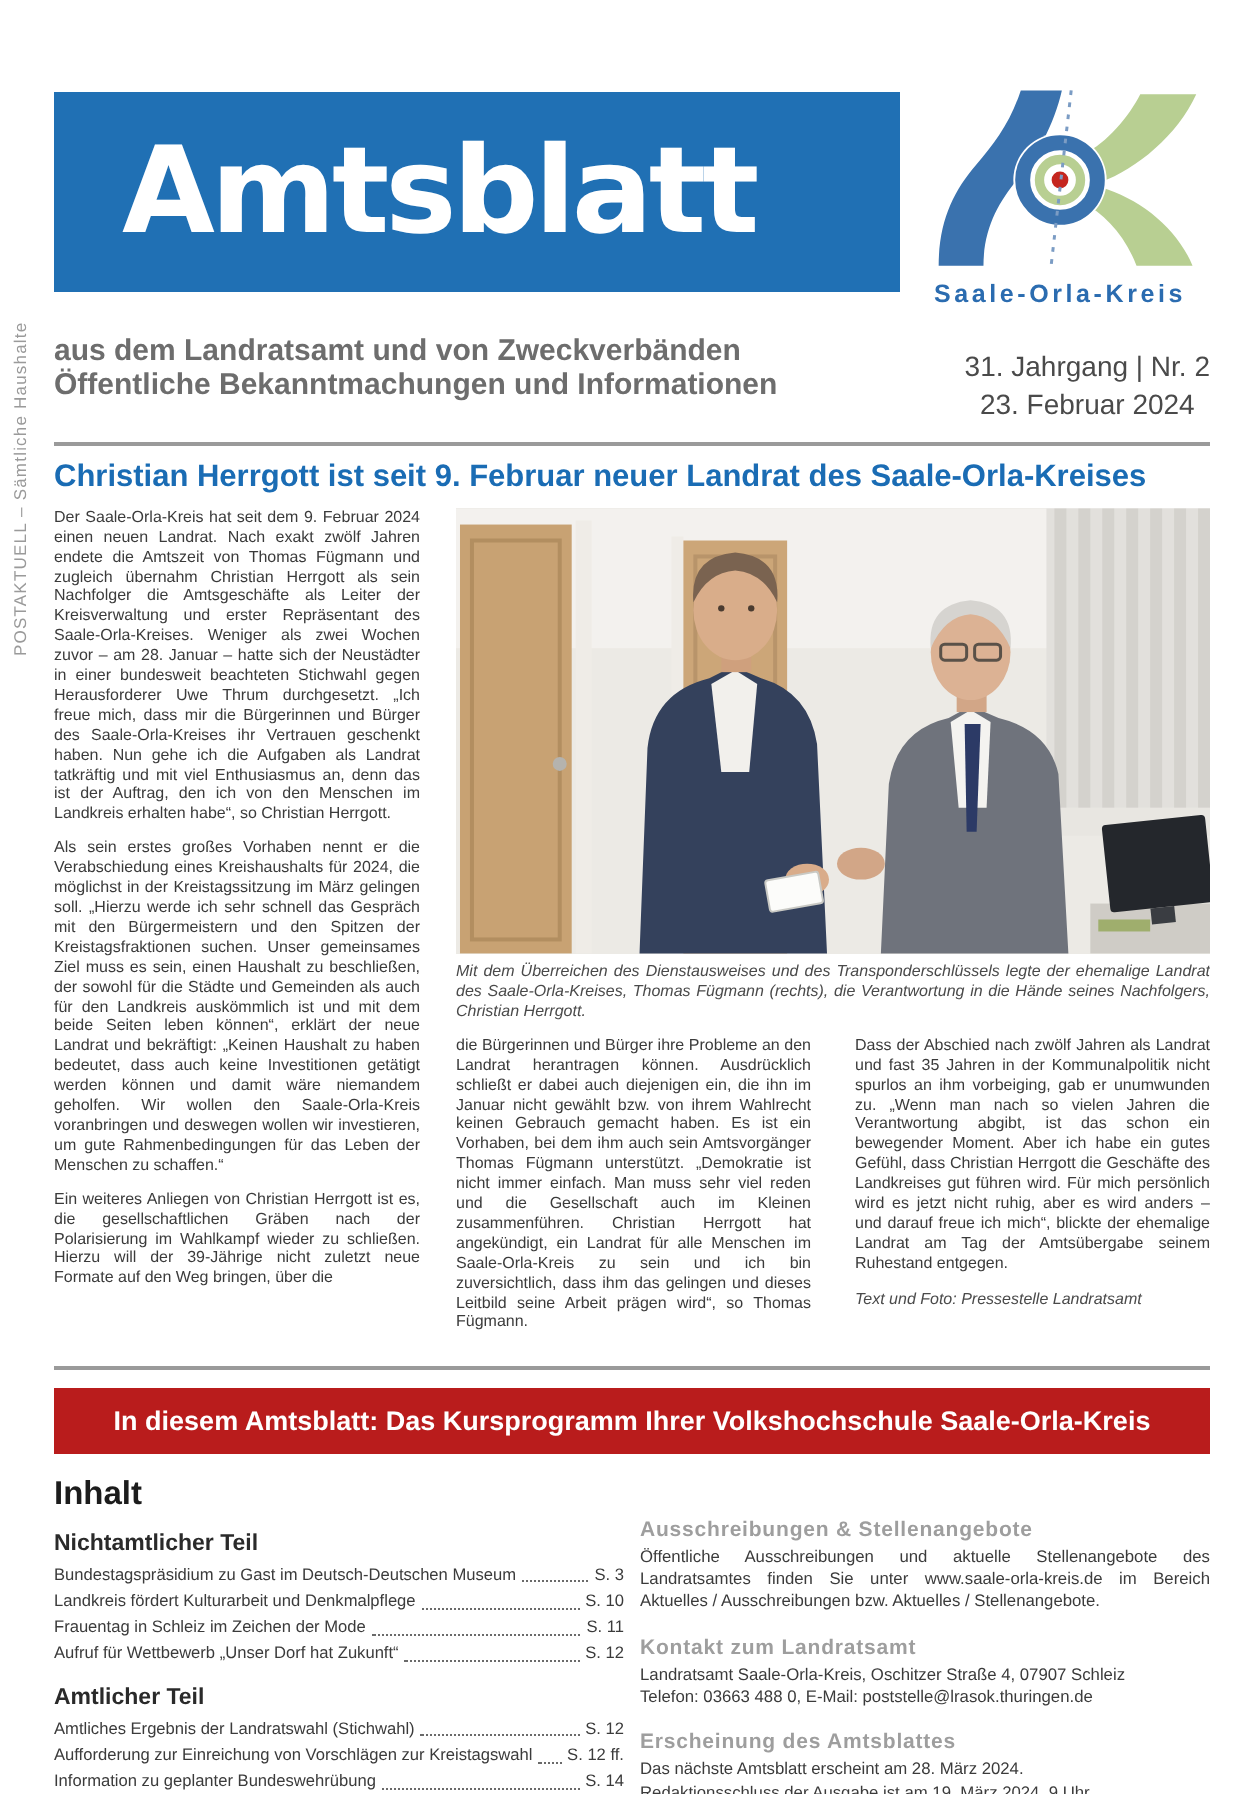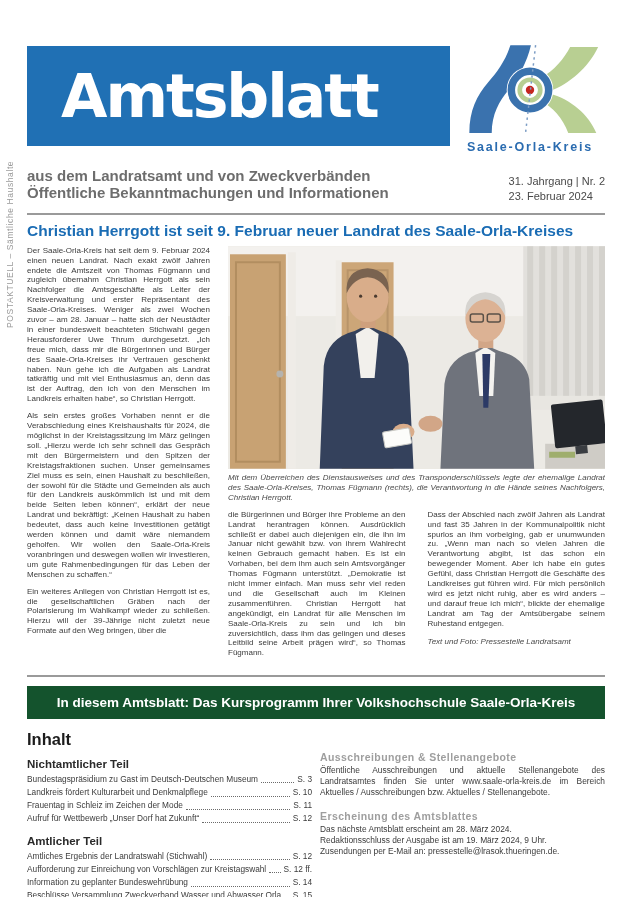--- a/index.html
+++ b/index.html
@@ -23,39 +23,39 @@
   .masthead-title {
     color:#fff; font-weight:bold; font-size:60px; letter-spacing:-2px;
     font-family:"DejaVu Sans","Liberation Sans",sans-serif; line-height:1;
   }
   .logo-block { width:150px; text-align:center; margin-top:-4px; }
   .logo-block svg { display:block; margin:0 auto; }
   .logo-text { font-size:12.5px; font-weight:bold; color:#2b6cb0; letter-spacing:1.8px; margin-top:2px; white-space:nowrap; }
 
   .subrow { display:flex; justify-content:space-between; margin-top:13px; }
   .subtitle { font-size:15px; font-weight:bold; color:#6d6d6d; line-height:1.15; }
-  .issue-meta { font-size:11px; color:#4a4a4a; text-align:left; margin-top:7px; line-height:1.35; white-space:nowrap; }
+  .issue-meta { font-size:14px; color:#4a4a4a; text-align:center; margin-top:7px; line-height:1.35; white-space:nowrap; }
 
   .rule { border:none; border-top:2px solid #9a9a9a; margin-top:9px; }
 
   .headline { font-size:15.5px; font-weight:bold; color:#1a6cb4; margin:7px 0 6px 0; }
 
   .article { display:flex; gap:18px; height:420px; overflow:hidden; }
   .col-1 { width:183px; flex:none; }
   .right-block { width:377px; flex:none; }
   .body-text { font-size:8px; line-height:9.9px; color:#3b3b3b; text-align:justify; overflow-wrap:break-word; }
   .body-text p + p { margin-top:7px; }
   .photo-frame { width:377px; height:223px; overflow:hidden; background:#eceae5; }
   .caption { font-style:italic; font-size:8px; line-height:10px; color:#4a4a4a; margin:4px 0 7px 0; text-align:justify; }
   .twocol { display:flex; gap:22px; }
   .twocol > div { width:185px; }
   .credit { font-style:italic; font-size:8px; color:#4a4a4a; margin-top:8px; text-align:left; }
 
   .banner {
-    margin-top:9px; background:#14532d; color:#fff; font-weight:bold;
+    margin-top:9px; background:#b91c1c; color:#fff; font-weight:bold;
     font-size:13.5px; text-align:center; height:33px; line-height:33px;
   }
 
   .bottom { display:flex; gap:8px; margin-top:11px; }
   .toc-col { width:285px; flex:none; }
   .info-col { flex:1; margin-top:21px; }
 
   .toc-title { font-size:16.5px; font-weight:bold; color:#1c1c1c; }
   .toc-section-title { font-size:11.5px; font-weight:bold; color:#2a2a2a; margin-top:9px; margin-bottom:3px; }
   .toc-item { display:flex; align-items:flex-end; font-size:8.3px; color:#3b3b3b; line-height:13.2px; }
@@ -242,20 +242,25 @@
           <span class="pg">S. 15</span>
         </div>
       </div>
 
       <div class="info-col">
         <div class="info-block">
           <div class="info-title">Ausschreibungen &amp; Stellenangebote</div>
           <div class="info-body">Öffentliche Ausschreibungen und aktuelle Stellenangebote des Landratsamtes finden Sie unter www.saale-orla-kreis.de im Bereich Aktuelles / Ausschreibungen bzw. Aktuelles / Stellenangebote.</div>
         </div>
         <div class="info-block">
+          <div class="info-title">Kontakt zum Landratsamt</div>
+          <div class="info-body">Landratsamt Saale-Orla-Kreis, Oschitzer Straße 4, 07907 Schleiz
+Telefon: 03663 488 0, E-Mail: poststelle@lrasok.thuringen.de</div>
+        </div>
+        <div class="info-block">
           <div class="info-title">Erscheinung des Amtsblattes</div>
           <div class="info-body">Das nächste Amtsblatt erscheint am 28. März 2024.
 Redaktionsschluss der Ausgabe ist am 19. März 2024, 9 Uhr.
 Zusendungen per E-Mail an: pressestelle@lrasok.thueringen.de.</div>
         </div>
       </div>
     </div>
 
   </div>
 </div>

